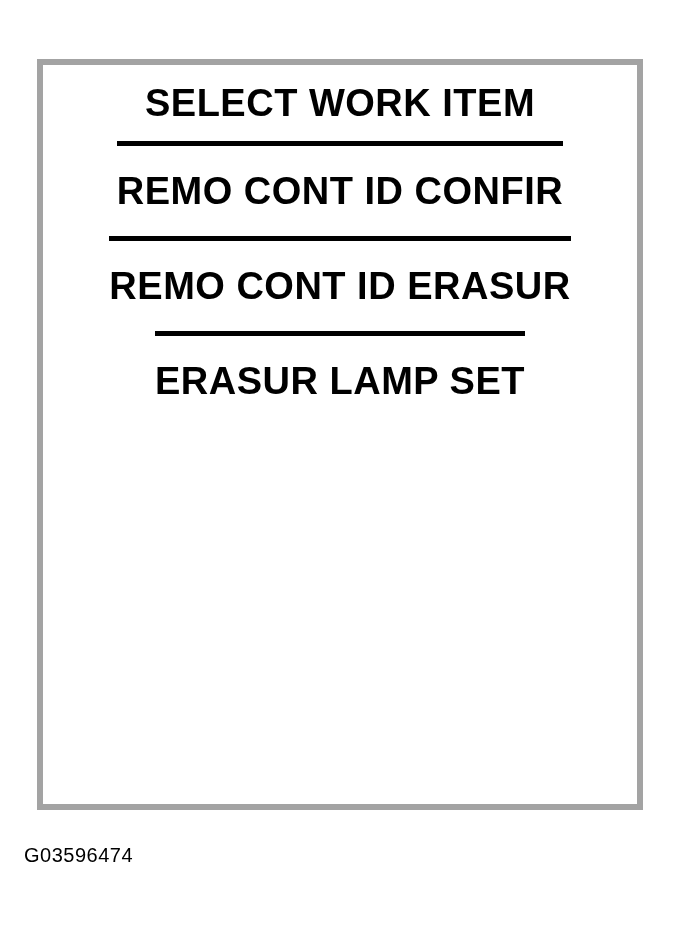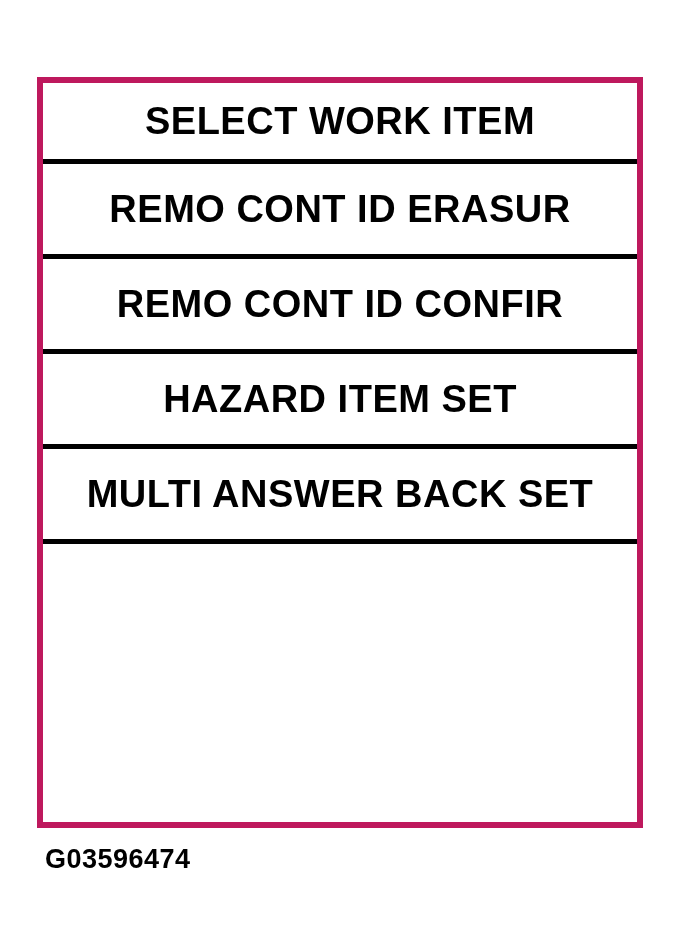--- a/index.html
+++ b/index.html
@@ -11,28 +11,29 @@
     height: 949px;
     background: #ffffff;
     position: relative;
     font-family: "Liberation Sans", sans-serif;
     color: #000000;
     overflow: hidden;
   }
   .menu-table {
     position: absolute;
     left: 37px;
-    top: 77px;
+    top: 59px;
     width: 606px;
     height: 751px;
     box-sizing: border-box;
-    border: 6px solid #be185d;
+    border: 6px solid #a3a3a3;
     background: #ffffff;
     display: flex;
     flex-direction: column;
+    align-items: center;
   }
   .menu-row {
     box-sizing: border-box;
     border-top: 5px solid #000000;
     height: 95px; 
     display: flex;
     align-items: center;
     justify-content: center;
     font-weight: bold;
     font-size: 38px;
@@ -42,51 +43,48 @@
   }
   .menu-row.header-row {
     border-top: none;
     height: 76px;
   }
   .menu-row.empty-row {
     flex: 1 1 auto;
   }
   .figure-caption {
     position: absolute;
-    left: 45px;
+    left: 24px;
     top: 844px;
-    font-size: 27px;
-    font-weight: bold;
+    font-size: 20px;
+    font-weight: normal;
     letter-spacing: 0.5px;
   }
 </style>
 </head>
 <body>
 
 <div class="menu-table">
   <div class="menu-row header-row">
     <span>SELECT WORK ITEM</span>
   </div>
 
 
   <div class="menu-row">
-    <span>REMO CONT ID ERASUR</span>
+    <span>REMO CONT ID CONFIR</span>
   </div>
 
   <div class="menu-row">
-    <span>REMO CONT ID CONFIR</span>
+    <span>REMO CONT ID ERASUR</span>
   </div>
 
 
   <div class="menu-row">
-    <span>HAZARD ITEM SET</span>
+    <span>ERASUR LAMP SET</span>
   </div>
 
-  <div class="menu-row">
-    <span>MULTI ANSWER BACK SET</span>
-  </div>
 
   <div class="menu-row empty-row">
     <span></span>
   </div>
 </div>
 
 <div class="figure-caption">G03596474</div>
 
 </body></html>

